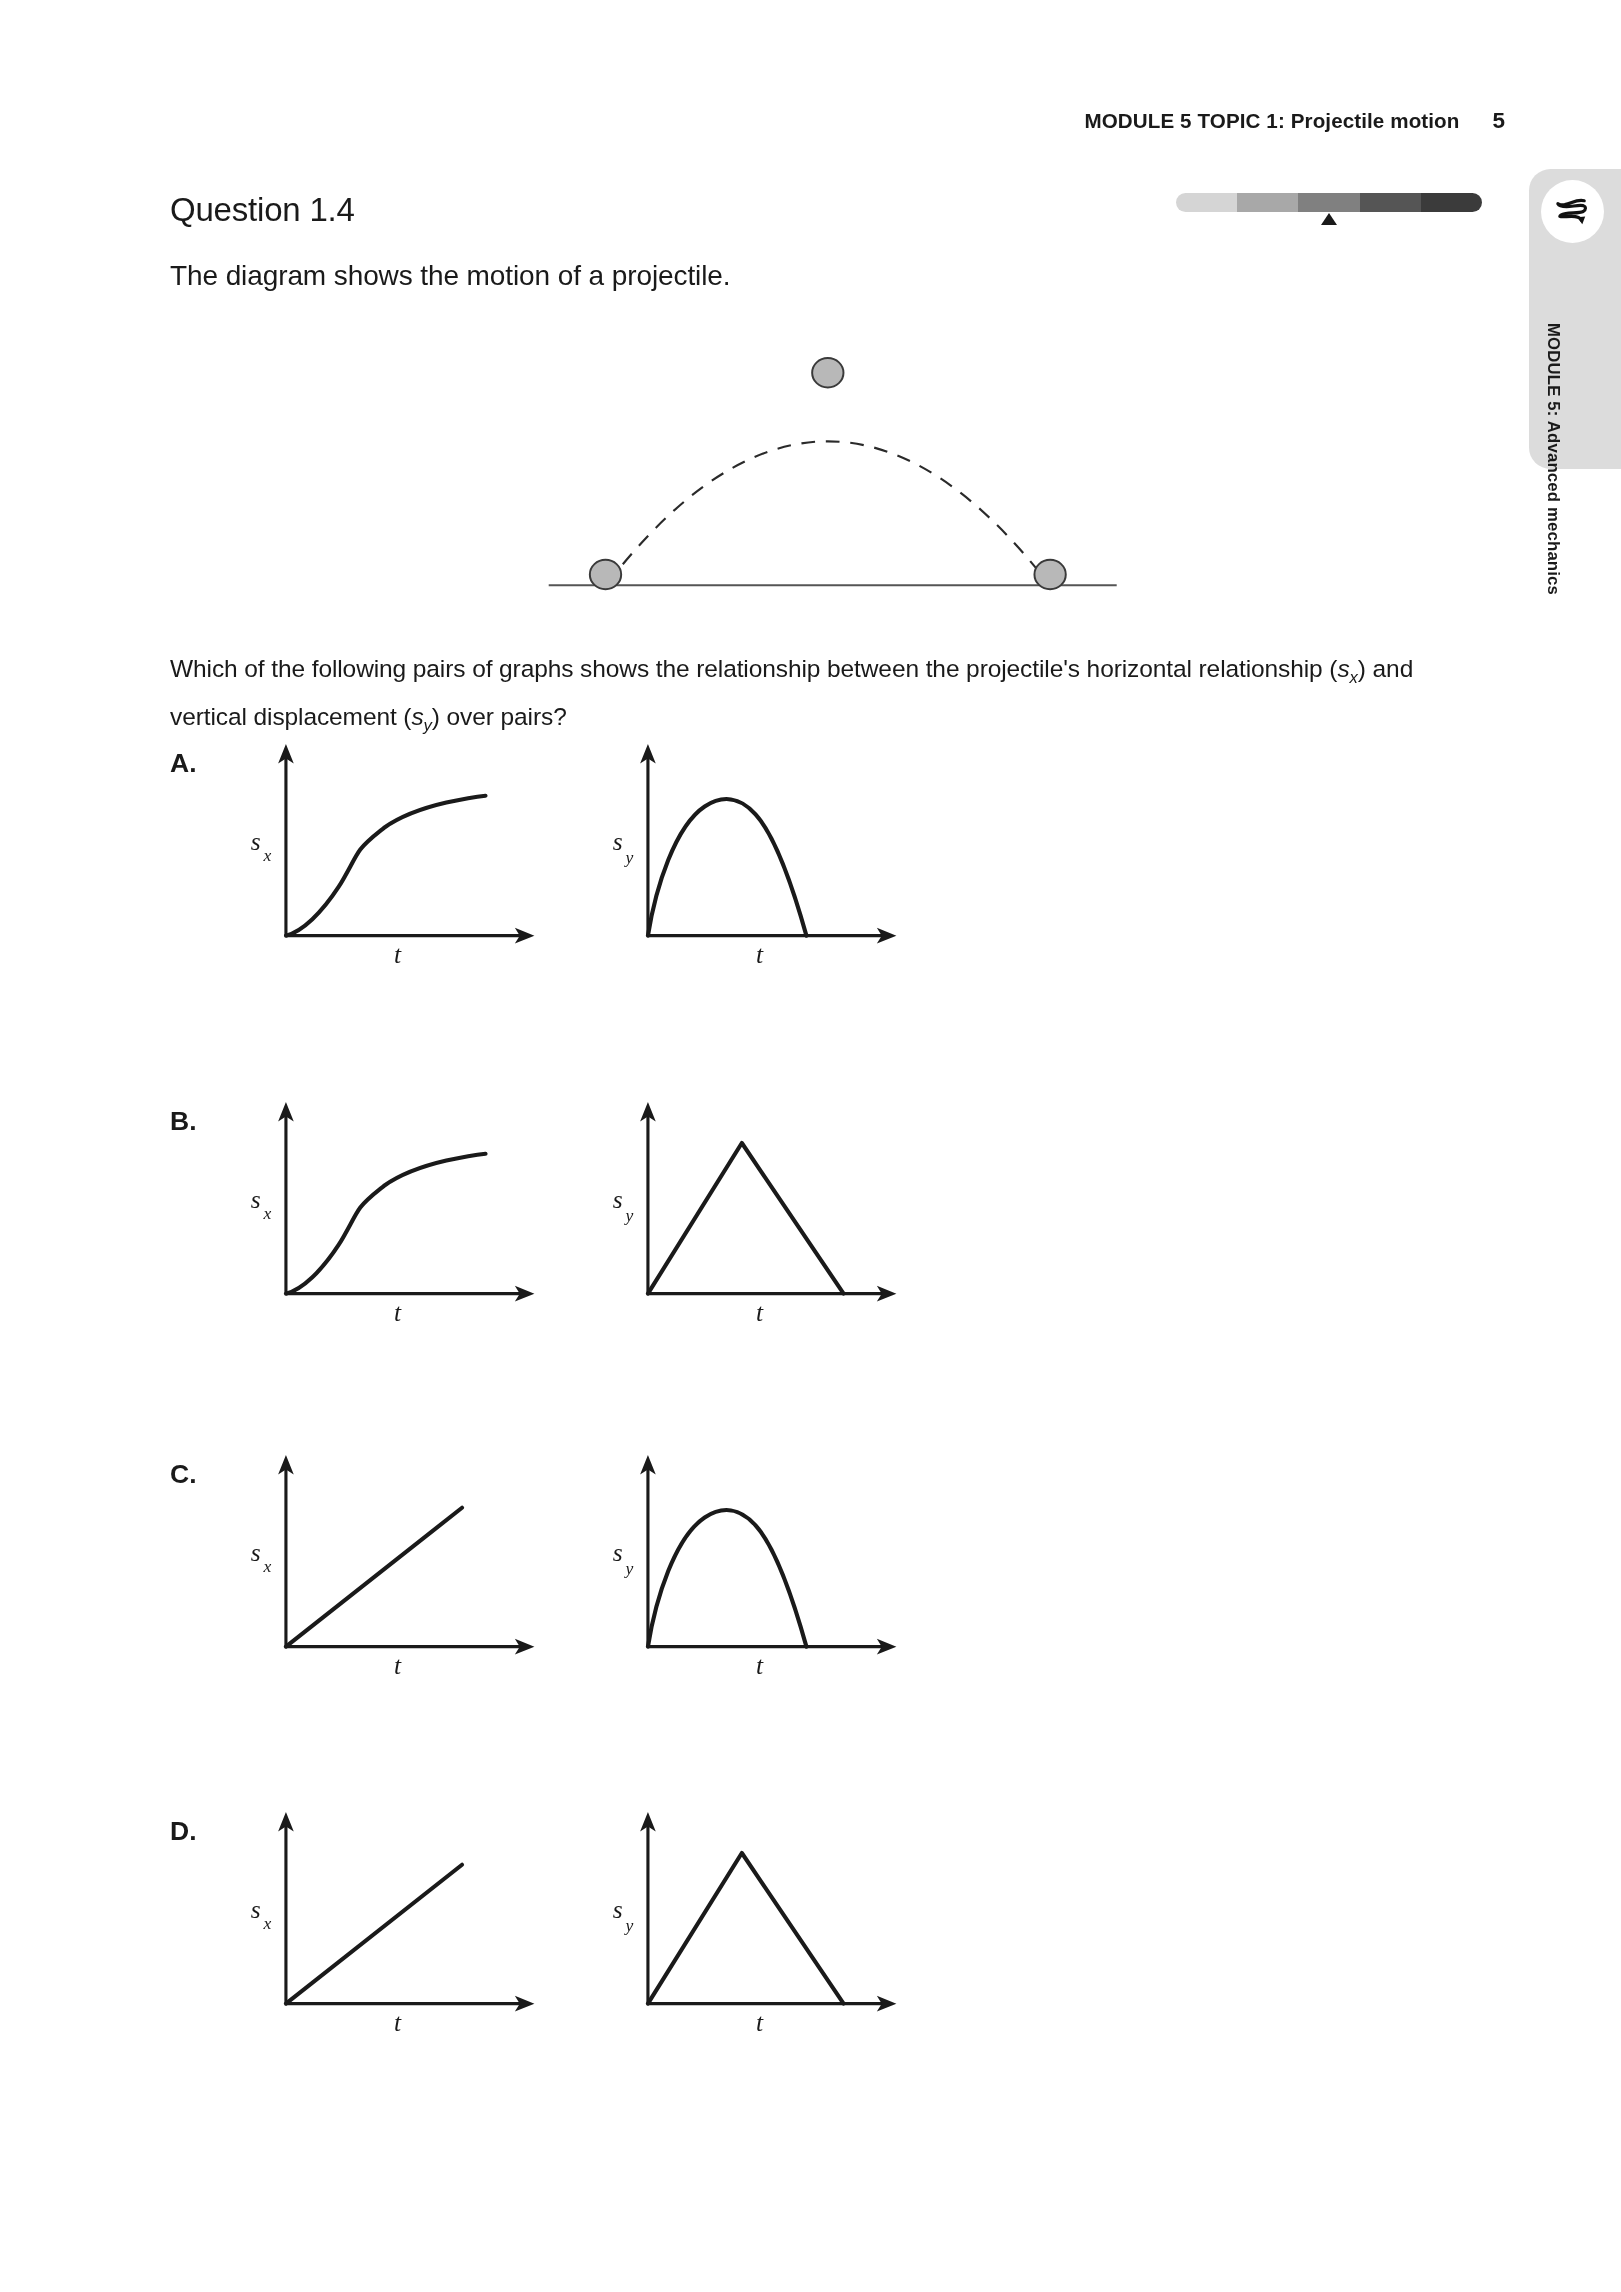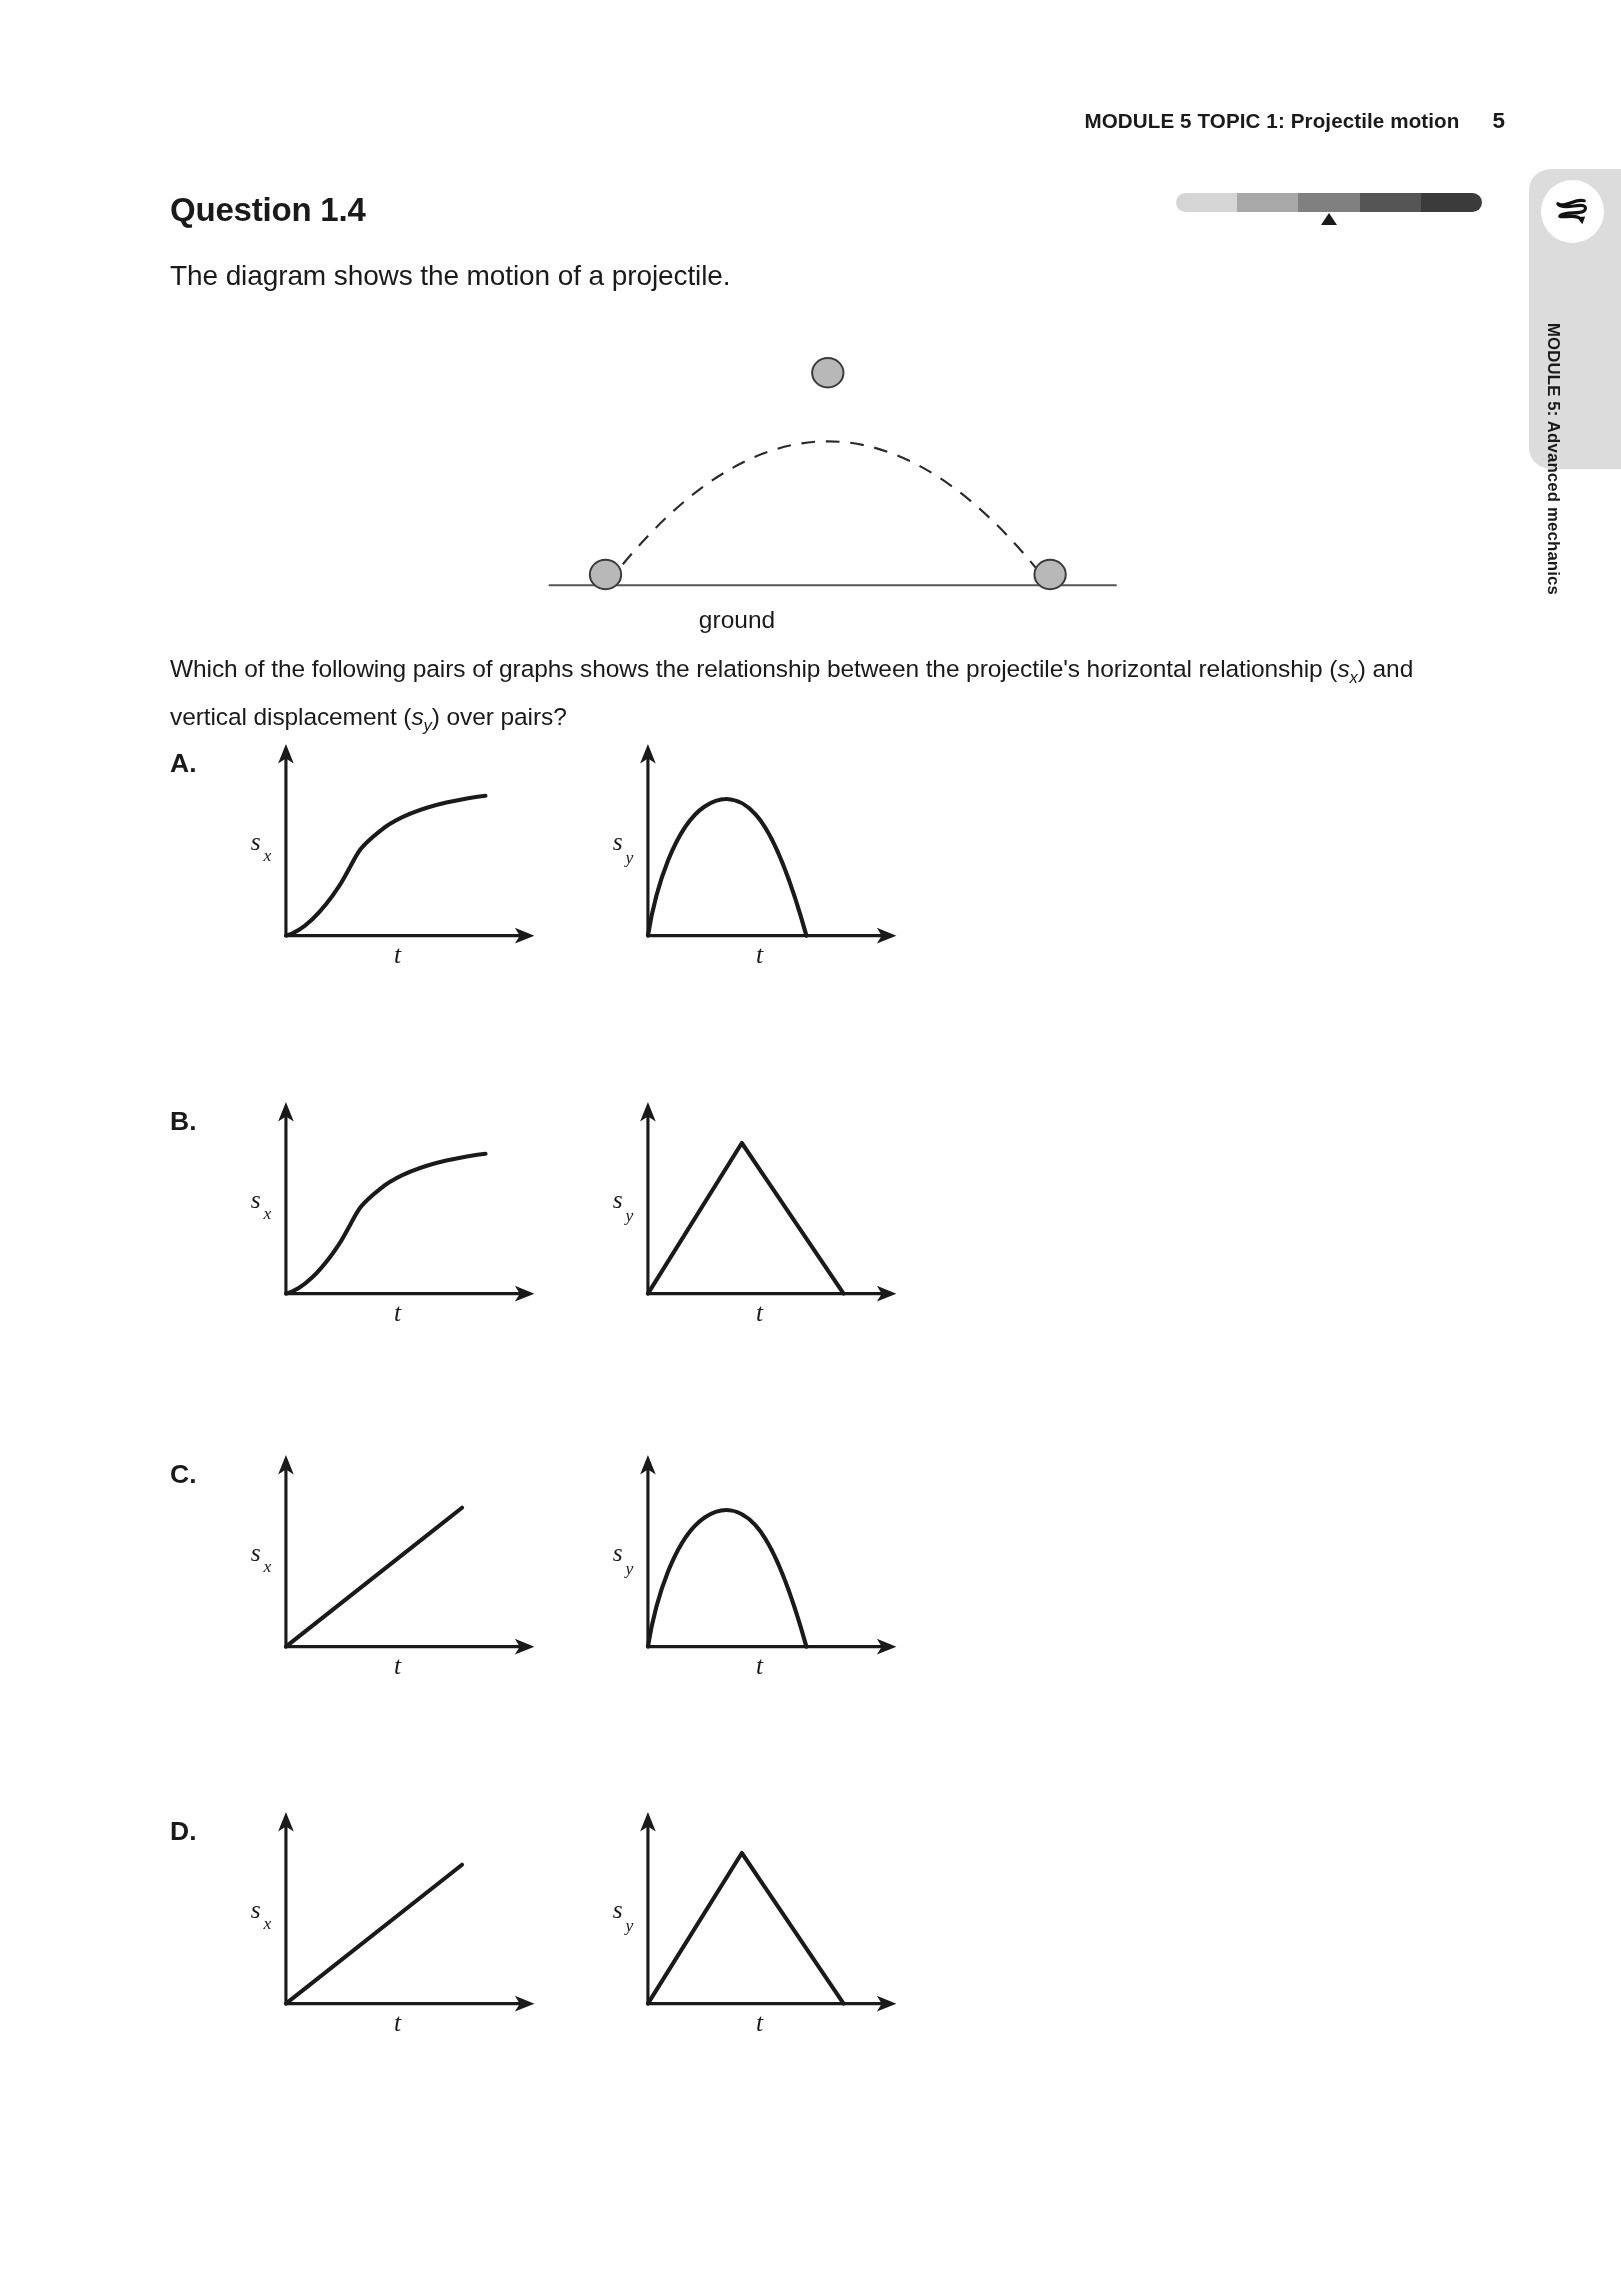--- a/index.html
+++ b/index.html
@@ -105,21 +105,21 @@
     line-height: 49px;
     padding-left: 64px;
   }
 
   
   .question-title {
     position: absolute;
     top: 191px;
     left: 170px;
     font-size: 33px;
-    font-weight: bold;
+    font-weight: normal;
     letter-spacing: -0.2px;
     color: #1a1a1a;
   }
   .question-intro {
     position: absolute;
     top: 260px;
     left: 170px;
     font-size: 28px;
     color: #1a1a1a;
     letter-spacing: -0.1px;
@@ -232,23 +232,20 @@
 
       <line x1="20" y1="277" x2="600" y2="277" stroke="#555555" stroke-width="2.2"></line>
 
       <ellipse cx="78" cy="266" rx="16" ry="15" fill="#b8b8b8" stroke="#3a3a3a" stroke-width="2"></ellipse>
 
       <ellipse cx="305" cy="60" rx="16" ry="15" fill="#b8b8b8" stroke="#3a3a3a" stroke-width="2"></ellipse>
 
       <ellipse cx="532" cy="266" rx="16" ry="15" fill="#b8b8b8" stroke="#3a3a3a" stroke-width="2"></ellipse>
     </svg>
   </div>
-  <div class="ground-label">
-    <span>ground</span>
-  </div>
 
   <div class="question-prompt">
     <span>Which of the following pairs of graphs shows the relationship between the projectile's</span>
     <span>horizontal relationship (</span><i>s</i><sub>x</sub><span>) and vertical displacement (</span><i>s</i><sub>y</sub><span>) over pairs?</span>
   </div>
 
   <div class="option-row" style="top:740px">
     <div class="option-label">A.</div>
 
     <div class="graph-slot left">

